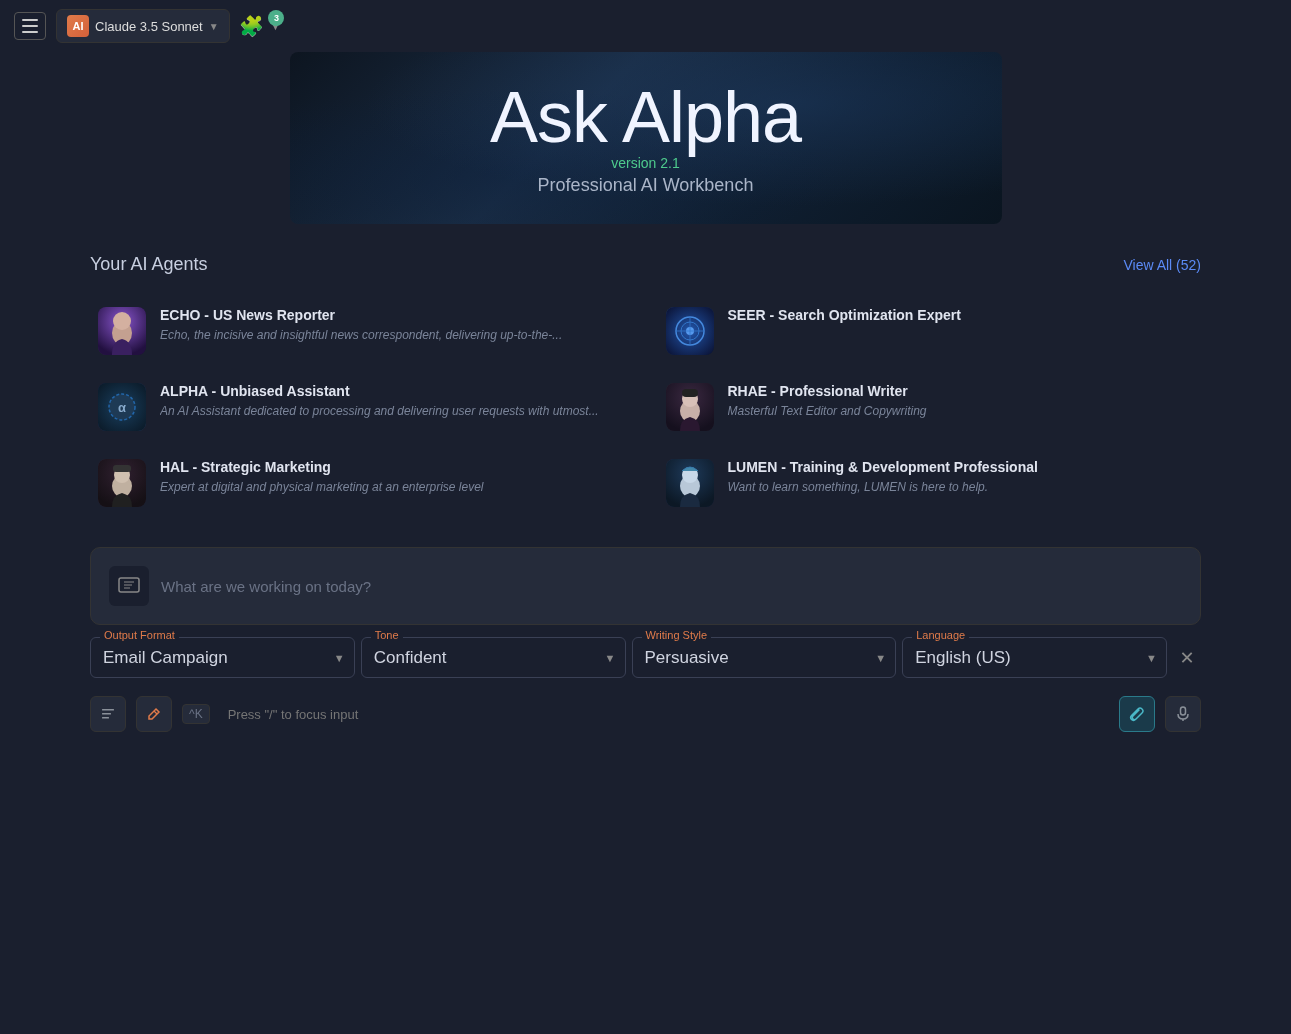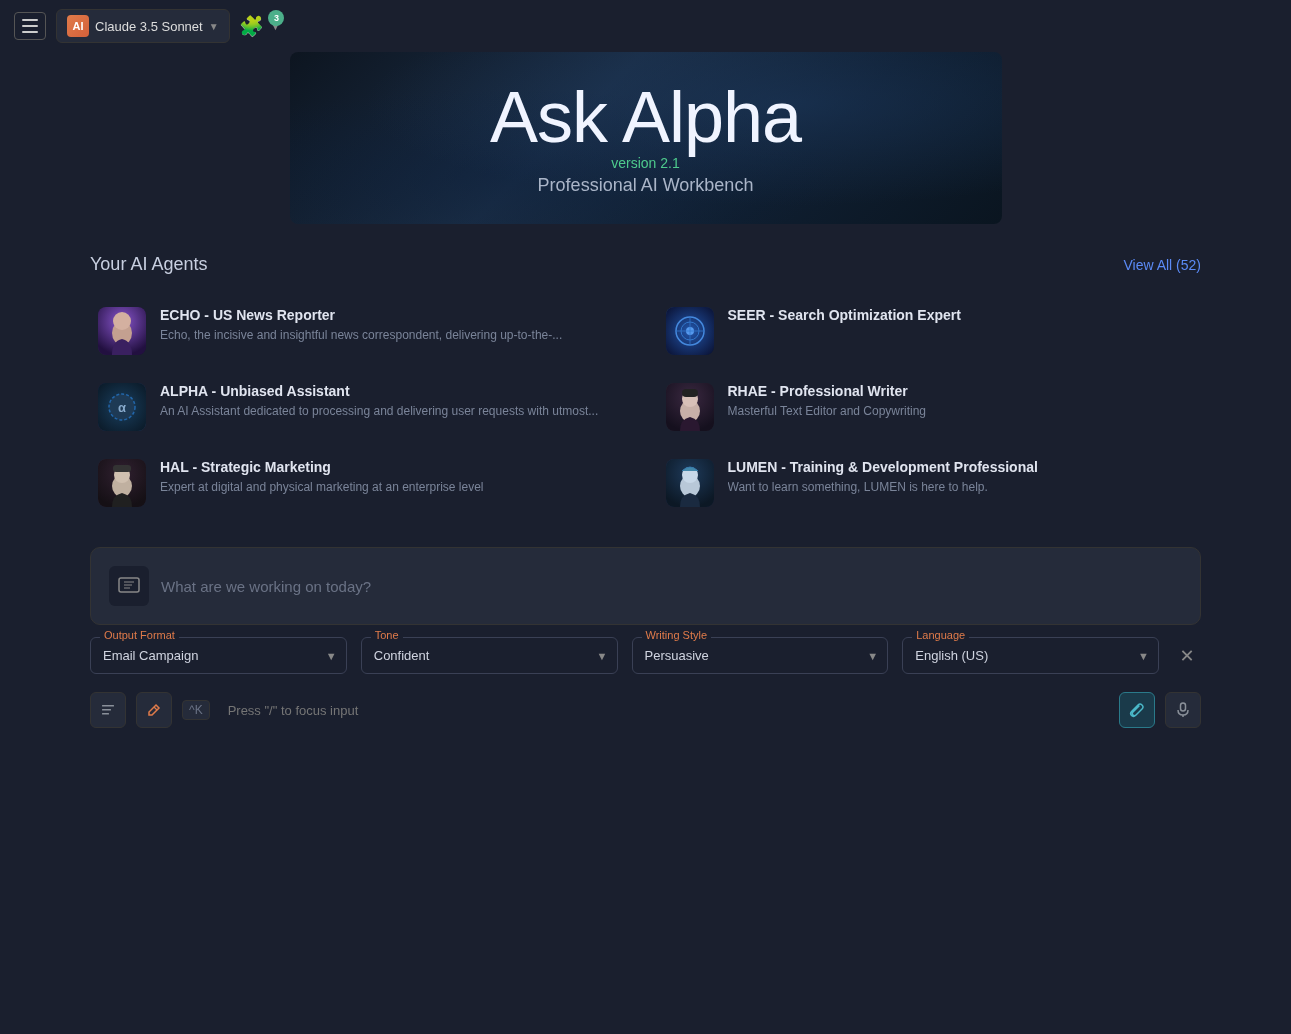--- a/index.html
+++ b/index.html
@@ -209,20 +209,21 @@
       font-weight: 600;
       color: #e0e4ef;
       margin-bottom: 4px;
     }
     .agent-desc {
       font-size: 12px;
       color: #7a8499;
       line-height: 1.4;
       overflow: hidden;
       display: -webkit-box;
+      font-style: italic;
       -webkit-line-clamp: 2;
       -webkit-box-orient: vertical;
     }
 
     
     .input-area {
       margin-top: 28px;
     }
     .chat-input-wrapper {
       background: #252b3a;
@@ -243,21 +244,21 @@
     }
     .chat-input-text {
       color: #6a7285;
       font-size: 15px;
     }
 
     
     .controls-row {
       display: flex;
       align-items: center;
-      gap: 14px;
+      gap: 6px;
       margin-top: 12px;
     }
     .select-wrapper {
       position: relative;
       flex: 1;
     }
     .select-label {
       position: absolute;
       top: -8px;
       left: 10px;
@@ -266,21 +267,21 @@
       background: #1a1f2e;
       padding: 0 4px;
       z-index: 1;
     }
     .select-field {
       width: 100%;
       background: #1a1f2e;
       border: 1px solid #3a4055;
       border-radius: 6px;
       color: #d0d4e0;
-      font-size: 13px;
+      font-size: 17px;
       padding: 10px 32px 10px 12px;
       appearance: none;
       cursor: pointer;
     }
     .select-chevron {
       position: absolute;
       right: 10px;
       top: 50%;
       transform: translateY(-50%);
       color: #888;

